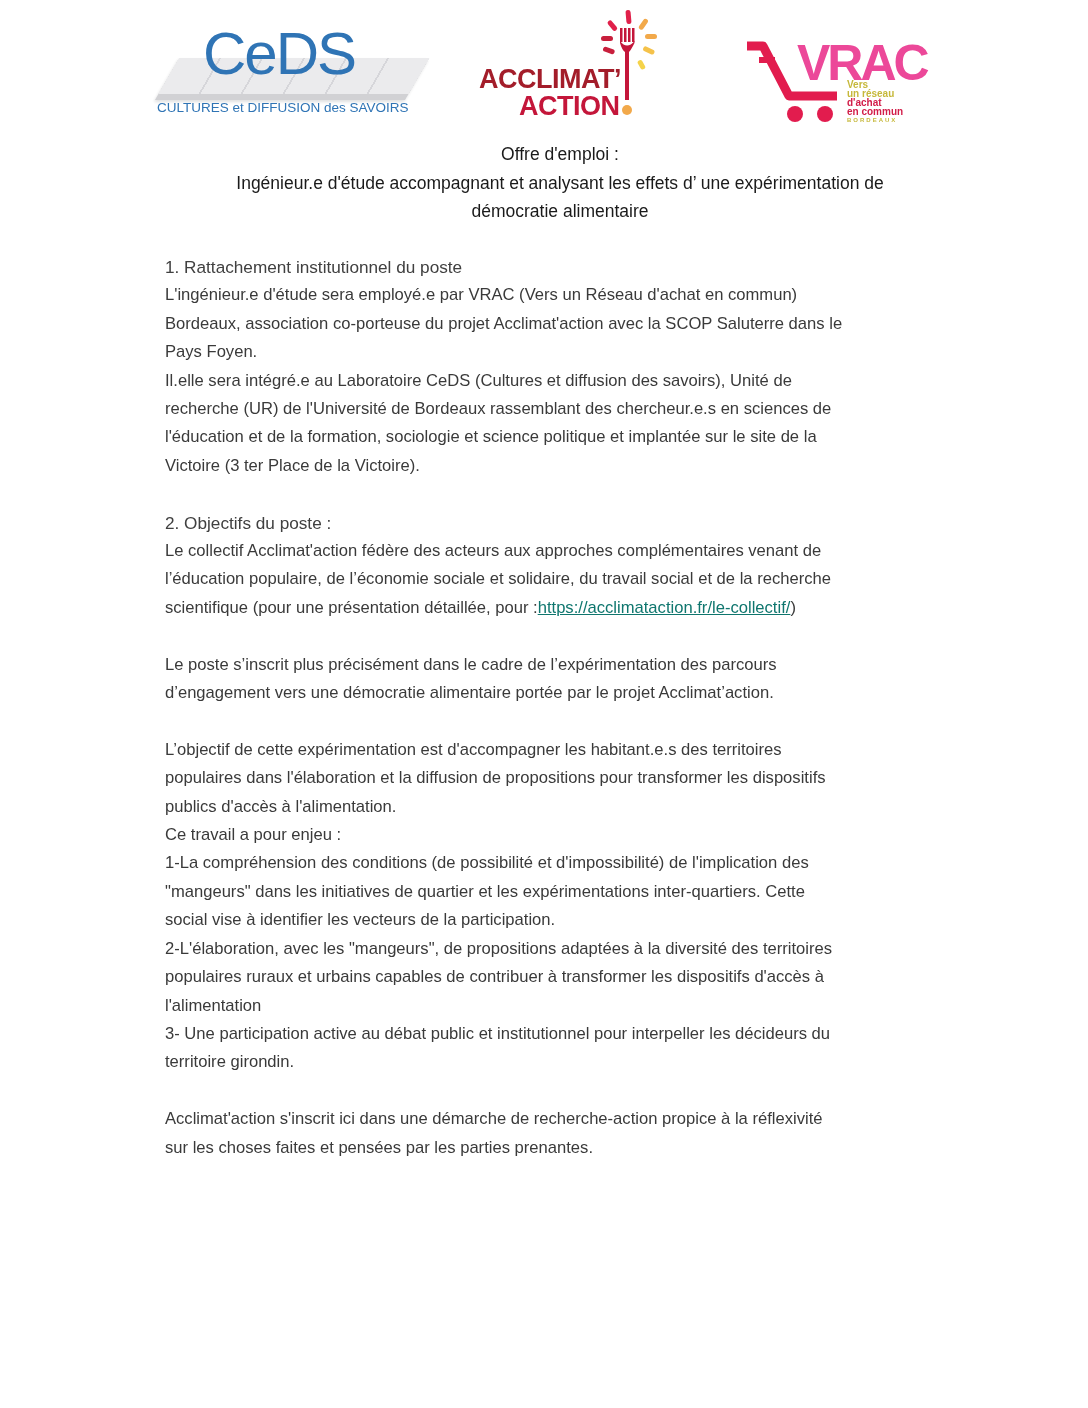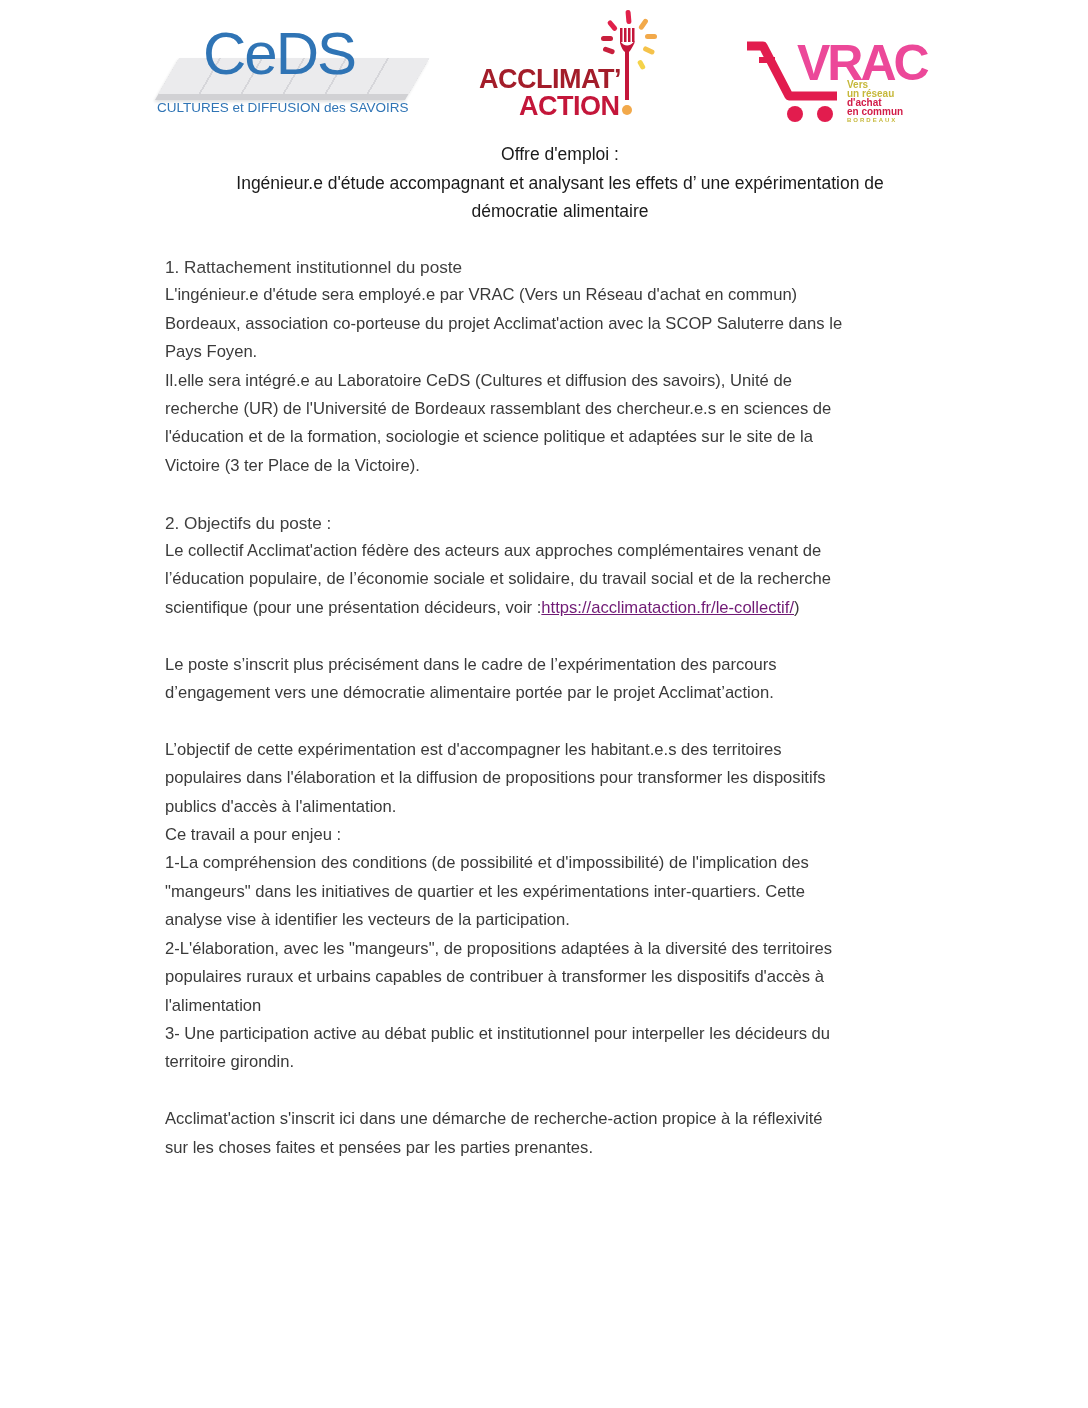--- a/index.html
+++ b/index.html
@@ -46,21 +46,21 @@
   .title-block { position: absolute; left: 0; top: 140px; width: 1088px; text-align: center;
                  font-size: 17.5px; line-height: 28.5px; color: #1a1a1a; }
   .title-block div { white-space: nowrap; padding-left: 32px; }
 
   
   .content { position: absolute; left: 165px; top: 253px; width: 770px;
              font-size: 16.6px; line-height: 28.4px; color: #3a3a3a; }
   .content p { margin: 0; white-space: nowrap; }
   .content .heading { color: #404040; font-size: 17.2px; }
   .content .gap { height: 28.4px; }
-  .content a { color: #701a75; text-decoration: underline; }
+  .content a { color: #0f766e; text-decoration: underline; }
 </style>
 </head>
 <body>
 
 <div class="logos">
 
   <div class="logo-ceds">
     <div class="ceds-tiles"></div>
     <div class="ceds-word">CeDS</div>
     <div class="ceds-sub">CULTURES et DIFFUSION des SAVOIRS</div>
@@ -113,41 +113,41 @@
   <div>démocratie alimentaire</div>
 </div>
 
 <div class="content">
   <p class="heading">1. Rattachement institutionnel du poste</p>
   <p>L'ingénieur.e d'étude sera employé.e par VRAC (Vers un Réseau d'achat en commun)</p>
   <p>Bordeaux, association co-porteuse du projet Acclimat'action avec la SCOP Saluterre dans le</p>
   <p>Pays Foyen.</p>
   <p>Il.elle sera intégré.e au Laboratoire CeDS (Cultures et diffusion des savoirs), Unité de</p>
   <p>recherche (UR) de l'Université de Bordeaux rassemblant des chercheur.e.s en sciences de</p>
-  <p>l'éducation et de la formation, sociologie et science politique et adaptées sur le site de la</p>
+  <p>l'éducation et de la formation, sociologie et science politique et implantée sur le site de la</p>
   <p>Victoire (3 ter Place de la Victoire).</p>
   <div class="gap"></div>
 
   <p class="heading">2. Objectifs du poste :</p>
   <p>Le collectif Acclimat'action fédère des acteurs aux approches complémentaires venant de</p>
   <p>l’éducation populaire, de l’économie sociale et solidaire, du travail social et de la recherche</p>
-  <p><span>scientifique (pour une présentation décideurs, voir :</span><a href="#">https://acclimataction.fr/le-collectif/</a><span>)</span></p>
+  <p><span>scientifique (pour une présentation détaillée, pour :</span><a href="#">https://acclimataction.fr/le-collectif/</a><span>)</span></p>
   <div class="gap"></div>
 
   <p>Le poste s’inscrit plus précisément dans le cadre de l’expérimentation des parcours</p>
   <p>d’engagement vers une démocratie alimentaire portée par le projet Acclimat’action.</p>
   <div class="gap"></div>
 
   <p>L’objectif de cette expérimentation est d'accompagner les habitant.e.s des territoires</p>
   <p>populaires dans l'élaboration et la diffusion de propositions pour transformer les dispositifs</p>
   <p>publics d'accès à l'alimentation.</p>
   <p>Ce travail a pour enjeu :</p>
   <p>1-La compréhension des conditions (de possibilité et d'impossibilité) de l'implication des</p>
   <p>"mangeurs" dans les initiatives de quartier et les expérimentations inter-quartiers. Cette</p>
-  <p>analyse vise à identifier les vecteurs de la participation.</p>
+  <p>social vise à identifier les vecteurs de la participation.</p>
   <p>2-L'élaboration, avec les "mangeurs", de propositions adaptées à la diversité des territoires</p>
   <p>populaires ruraux et urbains capables de contribuer à transformer les dispositifs d'accès à</p>
   <p>l'alimentation</p>
   <p>3- Une participation active au débat public et institutionnel pour interpeller les décideurs du</p>
   <p>territoire girondin.</p>
   <div class="gap"></div>
 
   <p>Acclimat'action s'inscrit ici dans une démarche de recherche-action propice à la réflexivité</p>
   <p>sur les choses faites et pensées par les parties prenantes.</p>
 </div>

